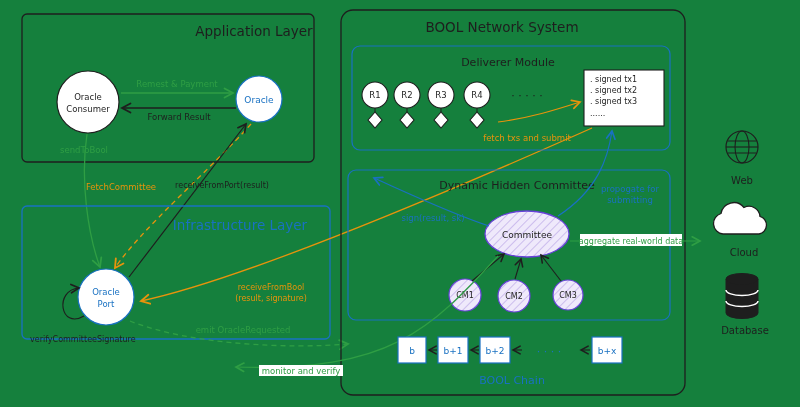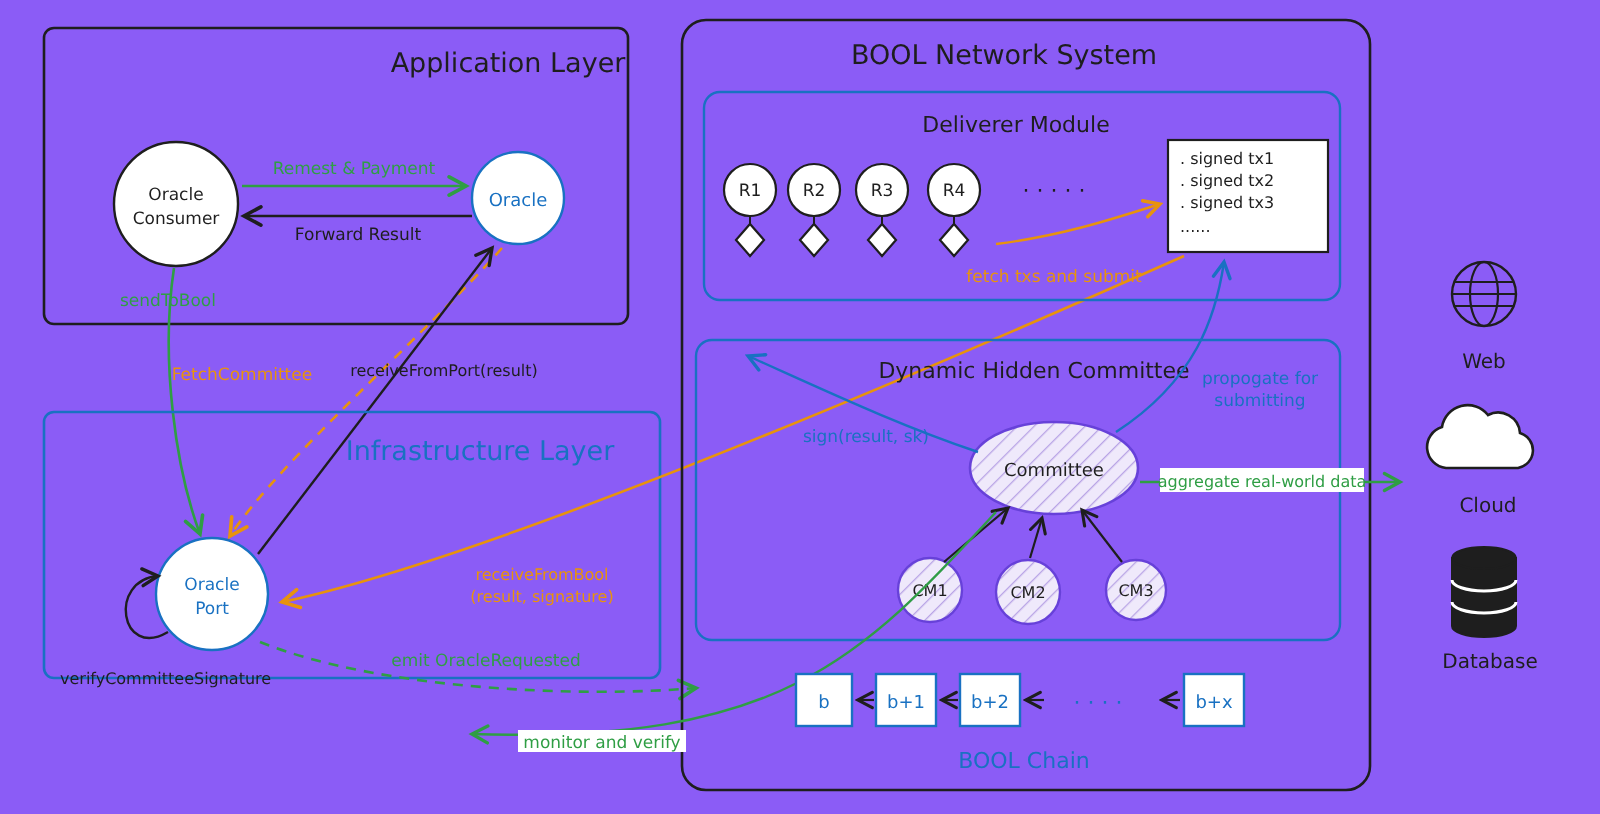--- a/index.html
+++ b/index.html
@@ -1,16 +1,16 @@
 <!DOCTYPE html>
 <html><head>
 <meta charset="utf-8">
 <style>
   html,body{margin:0;padding:0;background:#ffffff}
-  .canvas{width:800px;height:407px;position:relative;overflow:hidden;background:#8b5cf6}
+  .canvas{width:800px;height:407px;position:relative;overflow:hidden;background:#15803d}
   text{font-family:"DejaVu Sans",sans-serif;fill:#1e1e1e}
   .tb{fill:#1971c2}
   .tg{fill:#2f9e44}
   .to{fill:#e8930c}
   svg{display:block}
 </style>
 </head>
 <body>
 
 <div class="canvas">

